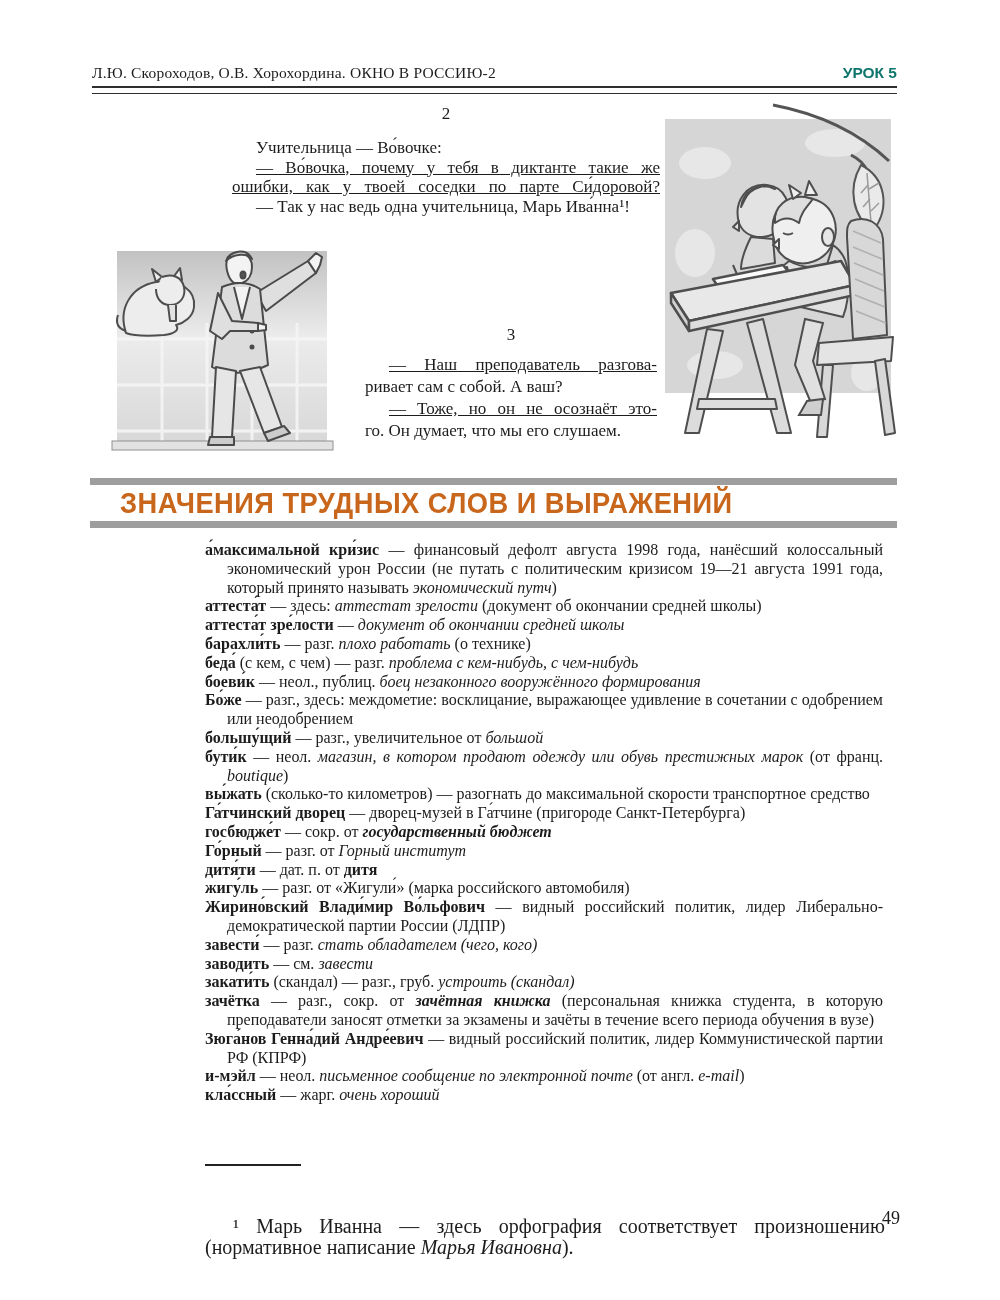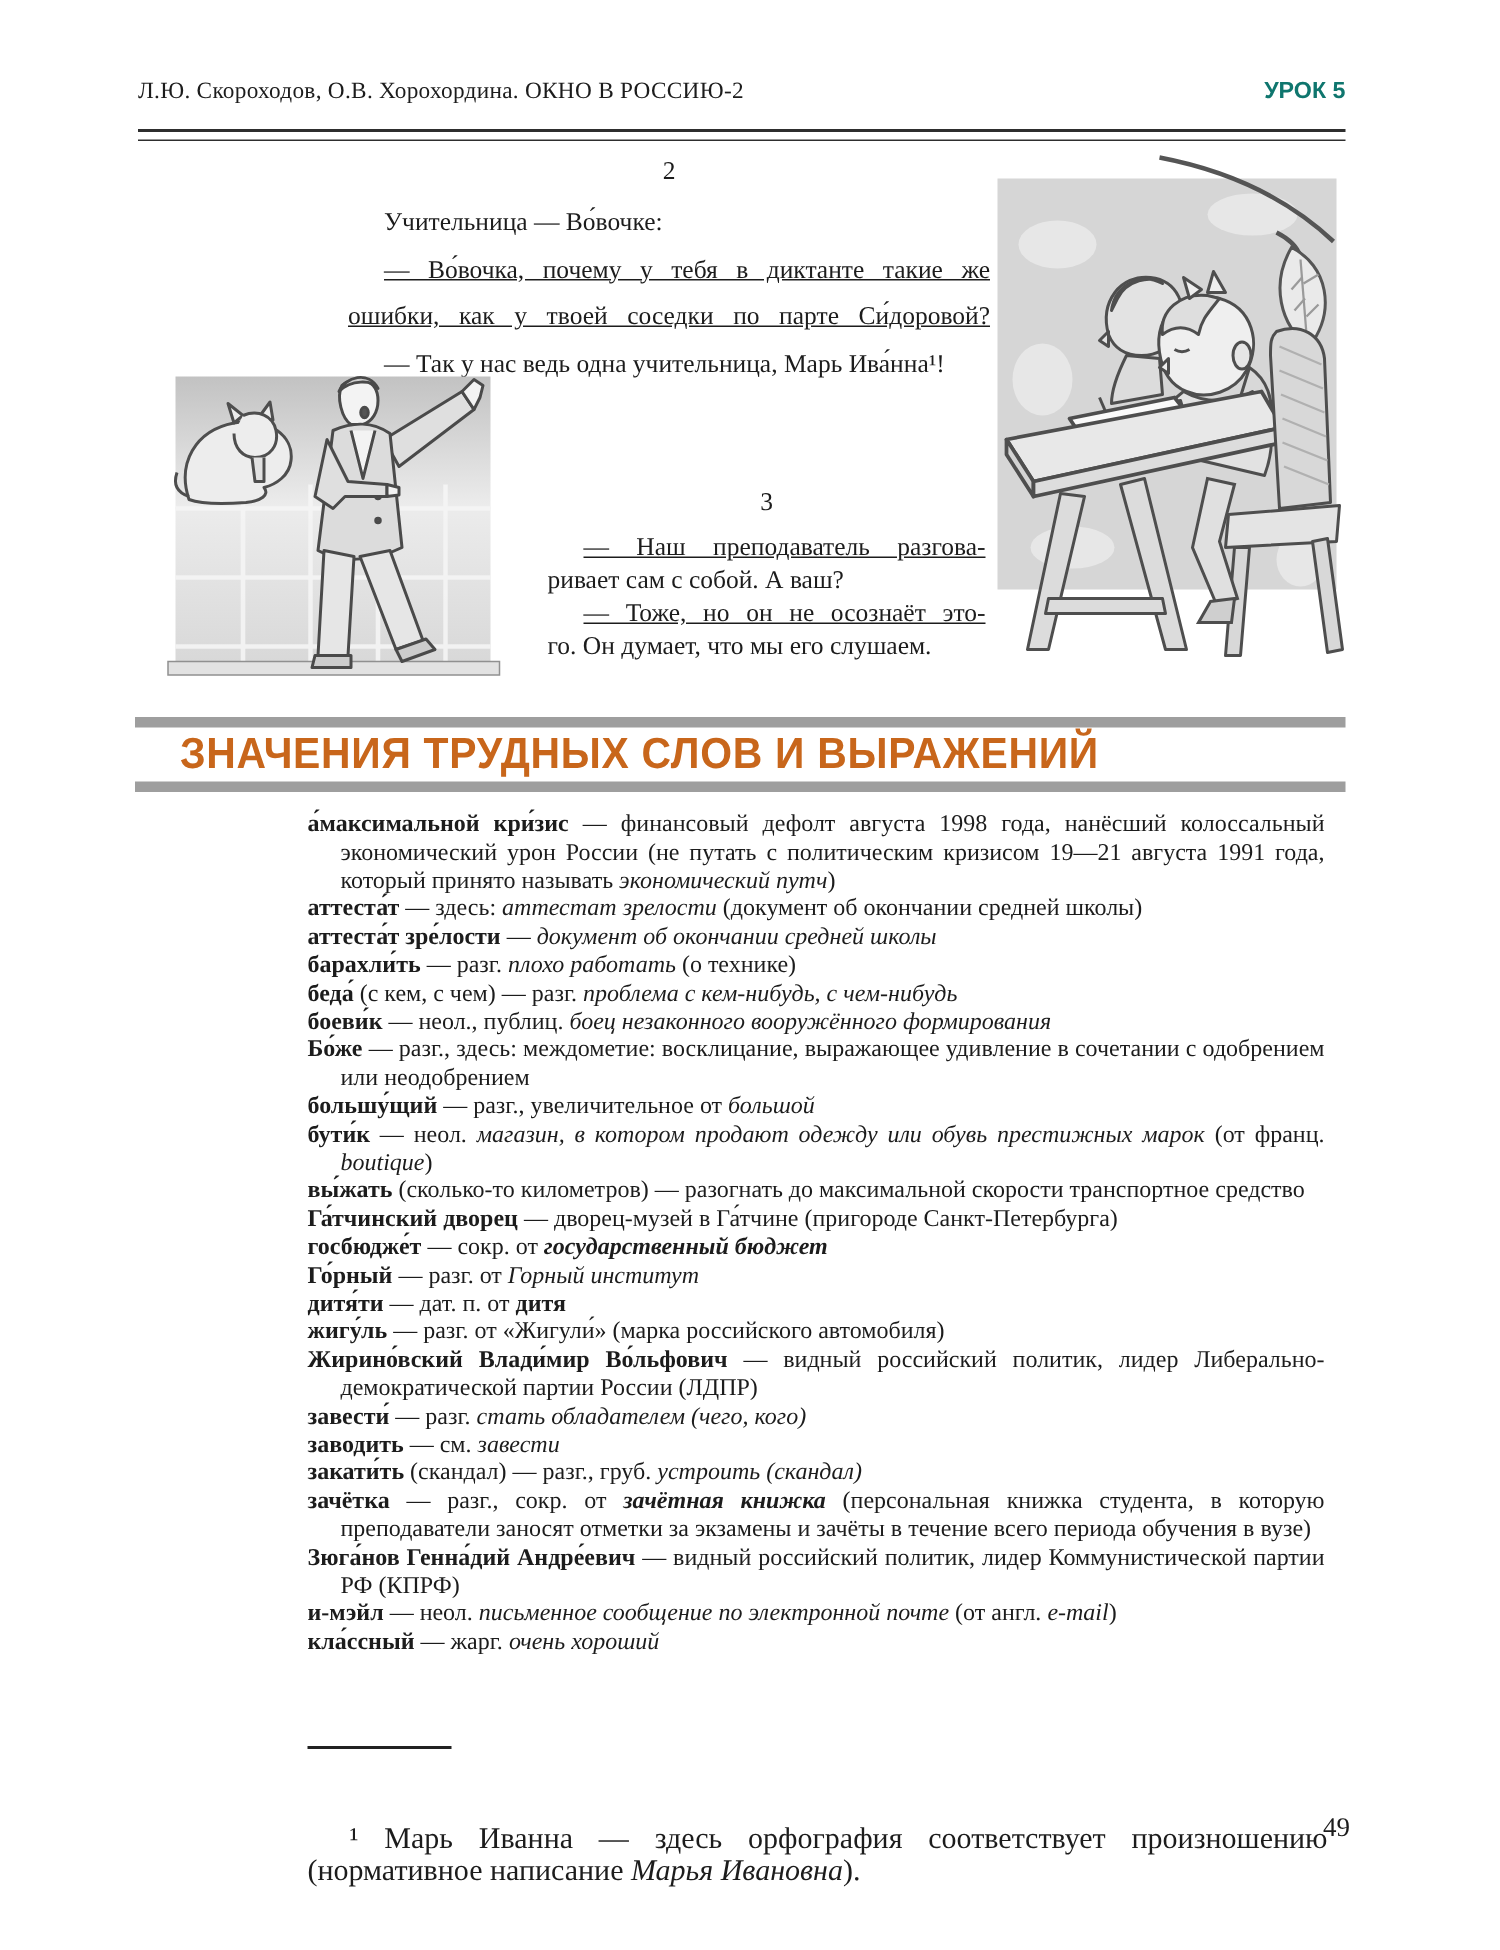--- a/index.html
+++ b/index.html
@@ -1,33 +1,33 @@
 <!DOCTYPE html>
 <html><head>
 <meta charset="utf-8">
 <style>
   html,body{margin:0;padding:0;background:#ffffff;}
   .page{position:relative;width:1000px;height:1300px;background:#fff;overflow:hidden;
         font-family:"Liberation Serif",serif;color:#1c1c1c;}
 
   
-  .running-head{position:absolute;left:92px;top:52px;width:805px;display:flex;
+  .running-head{position:absolute;left:92px;top:64px;width:805px;display:flex;
                 justify-content:space-between;align-items:baseline;}
   .rh-left{font-size:15.5px;letter-spacing:0.2px;}
   .rh-right{font-family:"Liberation Sans",sans-serif;font-weight:bold;font-size:15.5px;}
   .rh-rule{position:absolute;left:92px;top:86px;width:805px;height:5px;
            border-top:2px solid #2e2e2e;border-bottom:1px solid #2e2e2e;}
 
   
   .joke{position:absolute;font-size:17px;}
   .joke-number{text-align:center;line-height:20px;}
   .j-line{text-align:left;}
   .j2{left:232px;top:104px;width:428px;}
   .j2 .joke-number{margin-bottom:14px;}
-  .j2 .j-line{line-height:19.5px;margin-top:12px;}
+  .j2 .j-line{line-height:19.5px;}
   .j3{left:365px;top:325px;width:292px;}
   .j3 .joke-number{margin-bottom:9px;}
   .j3 .j-line{line-height:22px;}
   .indent{padding-left:24px;}
   .stretch{text-align:justify;text-align-last:justify;text-decoration:underline;}
 
   
   .illu{position:absolute;}
   .illu-left{left:110px;top:235px;width:225px;height:228px;}
   .illu-right{left:655px;top:103px;width:245px;height:342px;}

